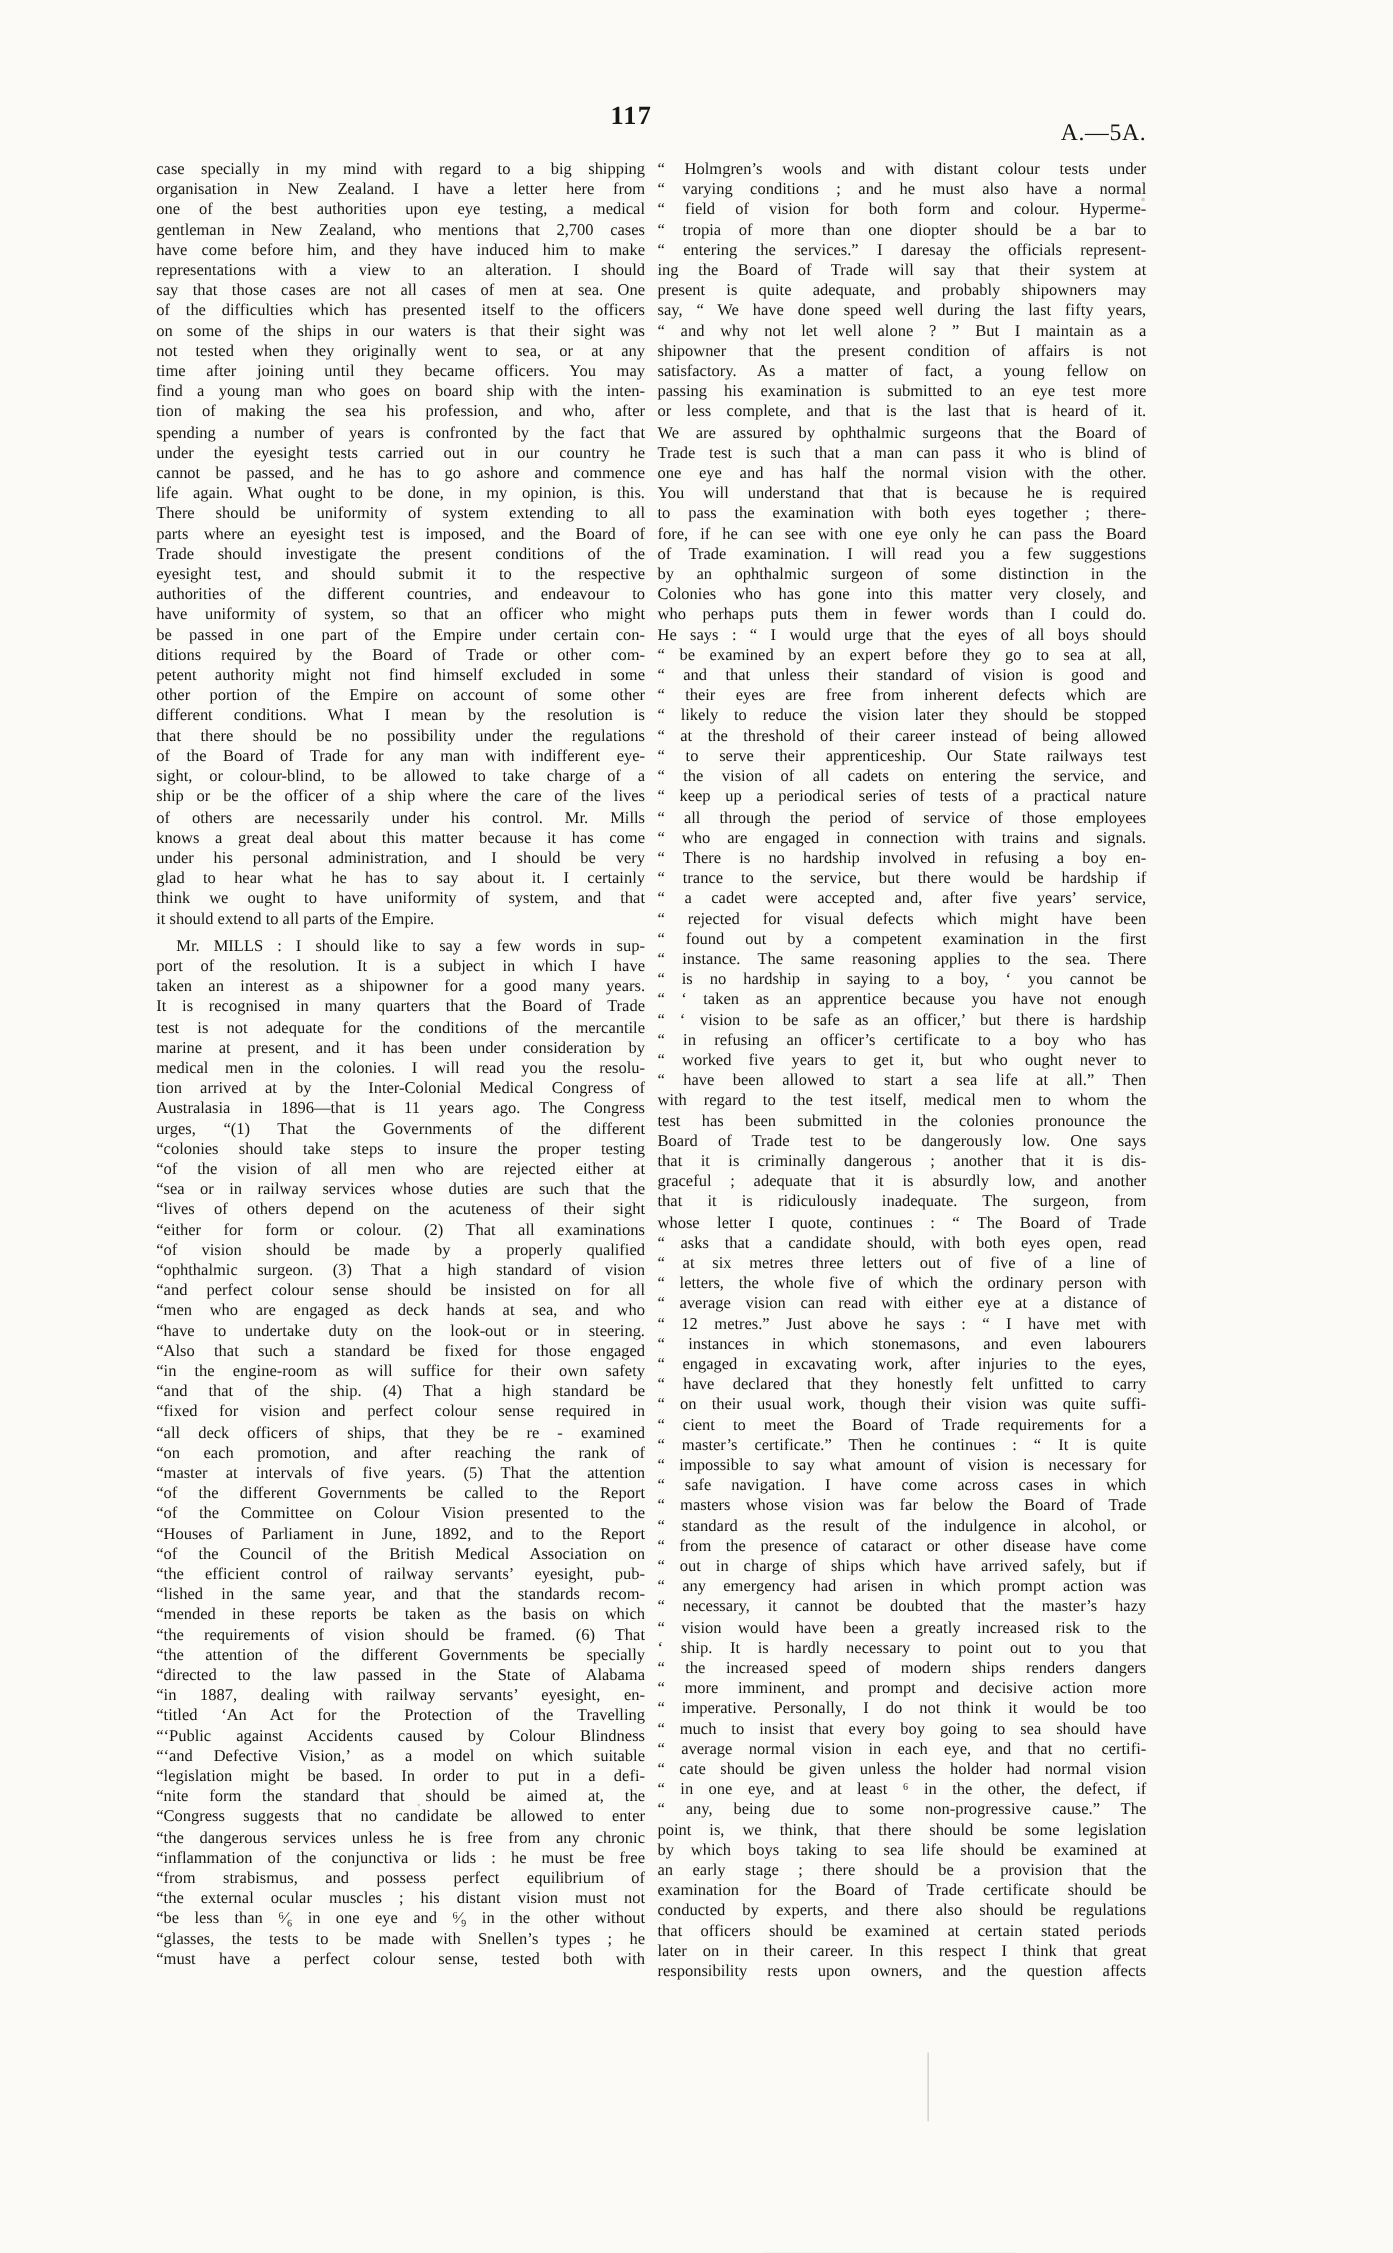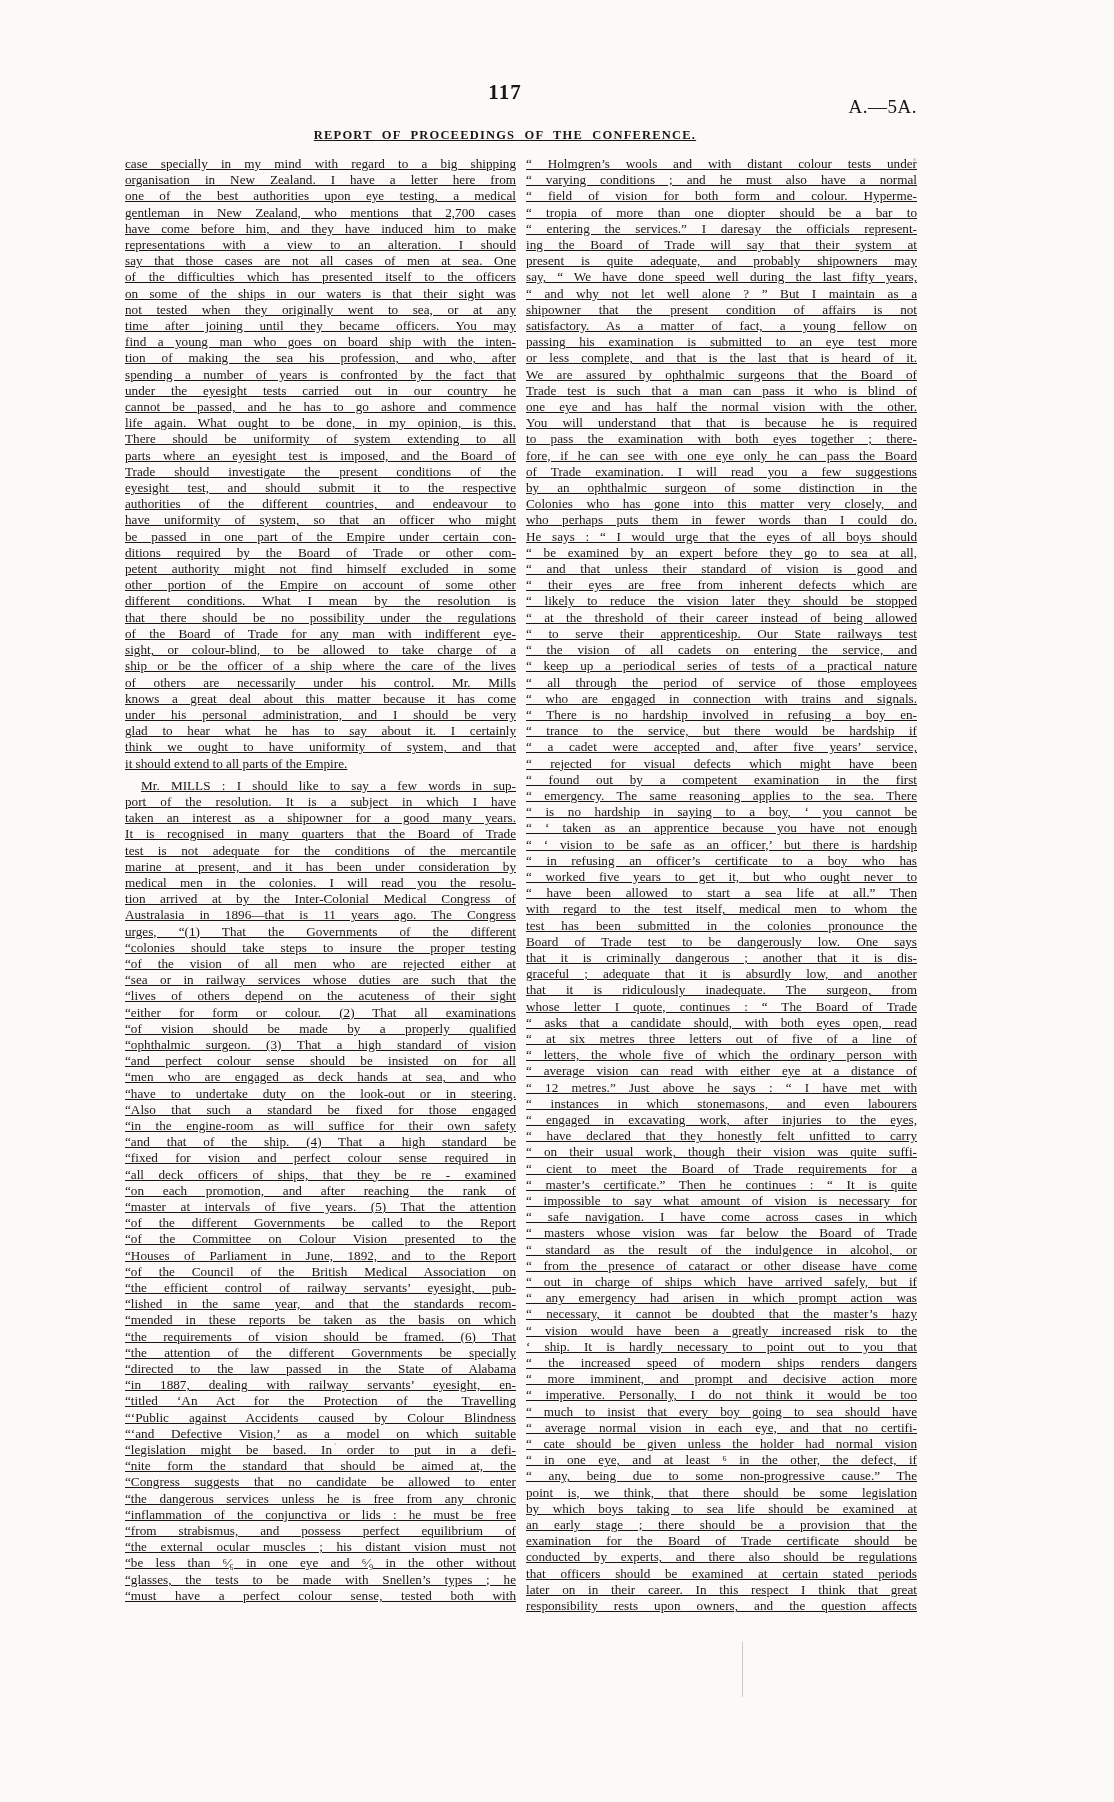--- a/index.html
+++ b/index.html
@@ -9,21 +9,20 @@
     background:#fbfaf6;
     color:#181715;
     font-family:"Liberation Serif","DejaVu Serif",serif;
     overflow:hidden;
     box-sizing:border-box;
   }
   .inner{
     position:absolute;
     left:93px;top:80px;
     width:824px;
-    text-decoration:underline;
   }
   .header-row{
     position:relative;
     height:34px;
   }
   .page-number{
     position:absolute;
     left:0;right:0;
     text-align:center;
     font-size:21px;
@@ -86,21 +85,20 @@
 <body>
 
 <div class="sheet">
   <div class="inner">
 
     <div class="header-row">
       <div class="page-number">117</div>
       <div class="doc-ref">A.—5A.</div>
     </div>
 
-    <div class="doc-title">REPORT OF PROCEEDINGS OF THE CONFERENCE.</div>
 
     <div class="columns">
       <div class="column">
           <div class="para">
             <div class="line">case specially in my mind with regard to a big shipping</div>
             <div class="line">organisation in New Zealand.  I have a letter here from</div>
             <div class="line">one of the best authorities upon eye testing, a medical</div>
             <div class="line">gentleman in New Zealand, who mentions that 2,700 cases</div>
             <div class="line">have come before him, and they have induced him to make</div>
             <div class="line">representations with a view to an alteration.  I should</div>
@@ -225,21 +223,21 @@
             <div class="line">“ to serve their apprenticeship.  Our State railways test</div>
             <div class="line">“ the vision of all cadets on entering the service, and</div>
             <div class="line">“ keep up a periodical series of tests of a practical nature</div>
             <div class="line">“ all through the period of service of those employees</div>
             <div class="line">“ who are engaged in connection with trains and signals.</div>
             <div class="line">“ There is no hardship involved in refusing a boy en-</div>
             <div class="line">“ trance to the service, but there would be hardship if</div>
             <div class="line">“ a cadet were accepted and, after five years’ service,</div>
             <div class="line">“ rejected for visual defects which might have been</div>
             <div class="line">“ found out by a competent examination in the first</div>
-            <div class="line">“ emergency.  The same reasoning applies to the sea.  There</div>
+            <div class="line">“ instance.  The same reasoning applies to the sea.  There</div>
             <div class="line">“ is no hardship in saying to a boy, ‘ you cannot be</div>
             <div class="line">“ ‘ taken as an apprentice because you have not enough</div>
             <div class="line">“ ‘ vision to be safe as an officer,’ but there is hardship</div>
             <div class="line">“ in refusing an officer’s certificate to a boy who has</div>
             <div class="line">“ worked five years to get it, but who ought never to</div>
             <div class="line">“ have been allowed to start a sea life at all.”  Then</div>
             <div class="line">with regard to the test itself, medical men to whom the</div>
             <div class="line">test has been submitted in the colonies pronounce the</div>
             <div class="line">Board of Trade test to be dangerously low.  One says</div>
             <div class="line">that it is criminally dangerous ; another that it is dis-</div>

